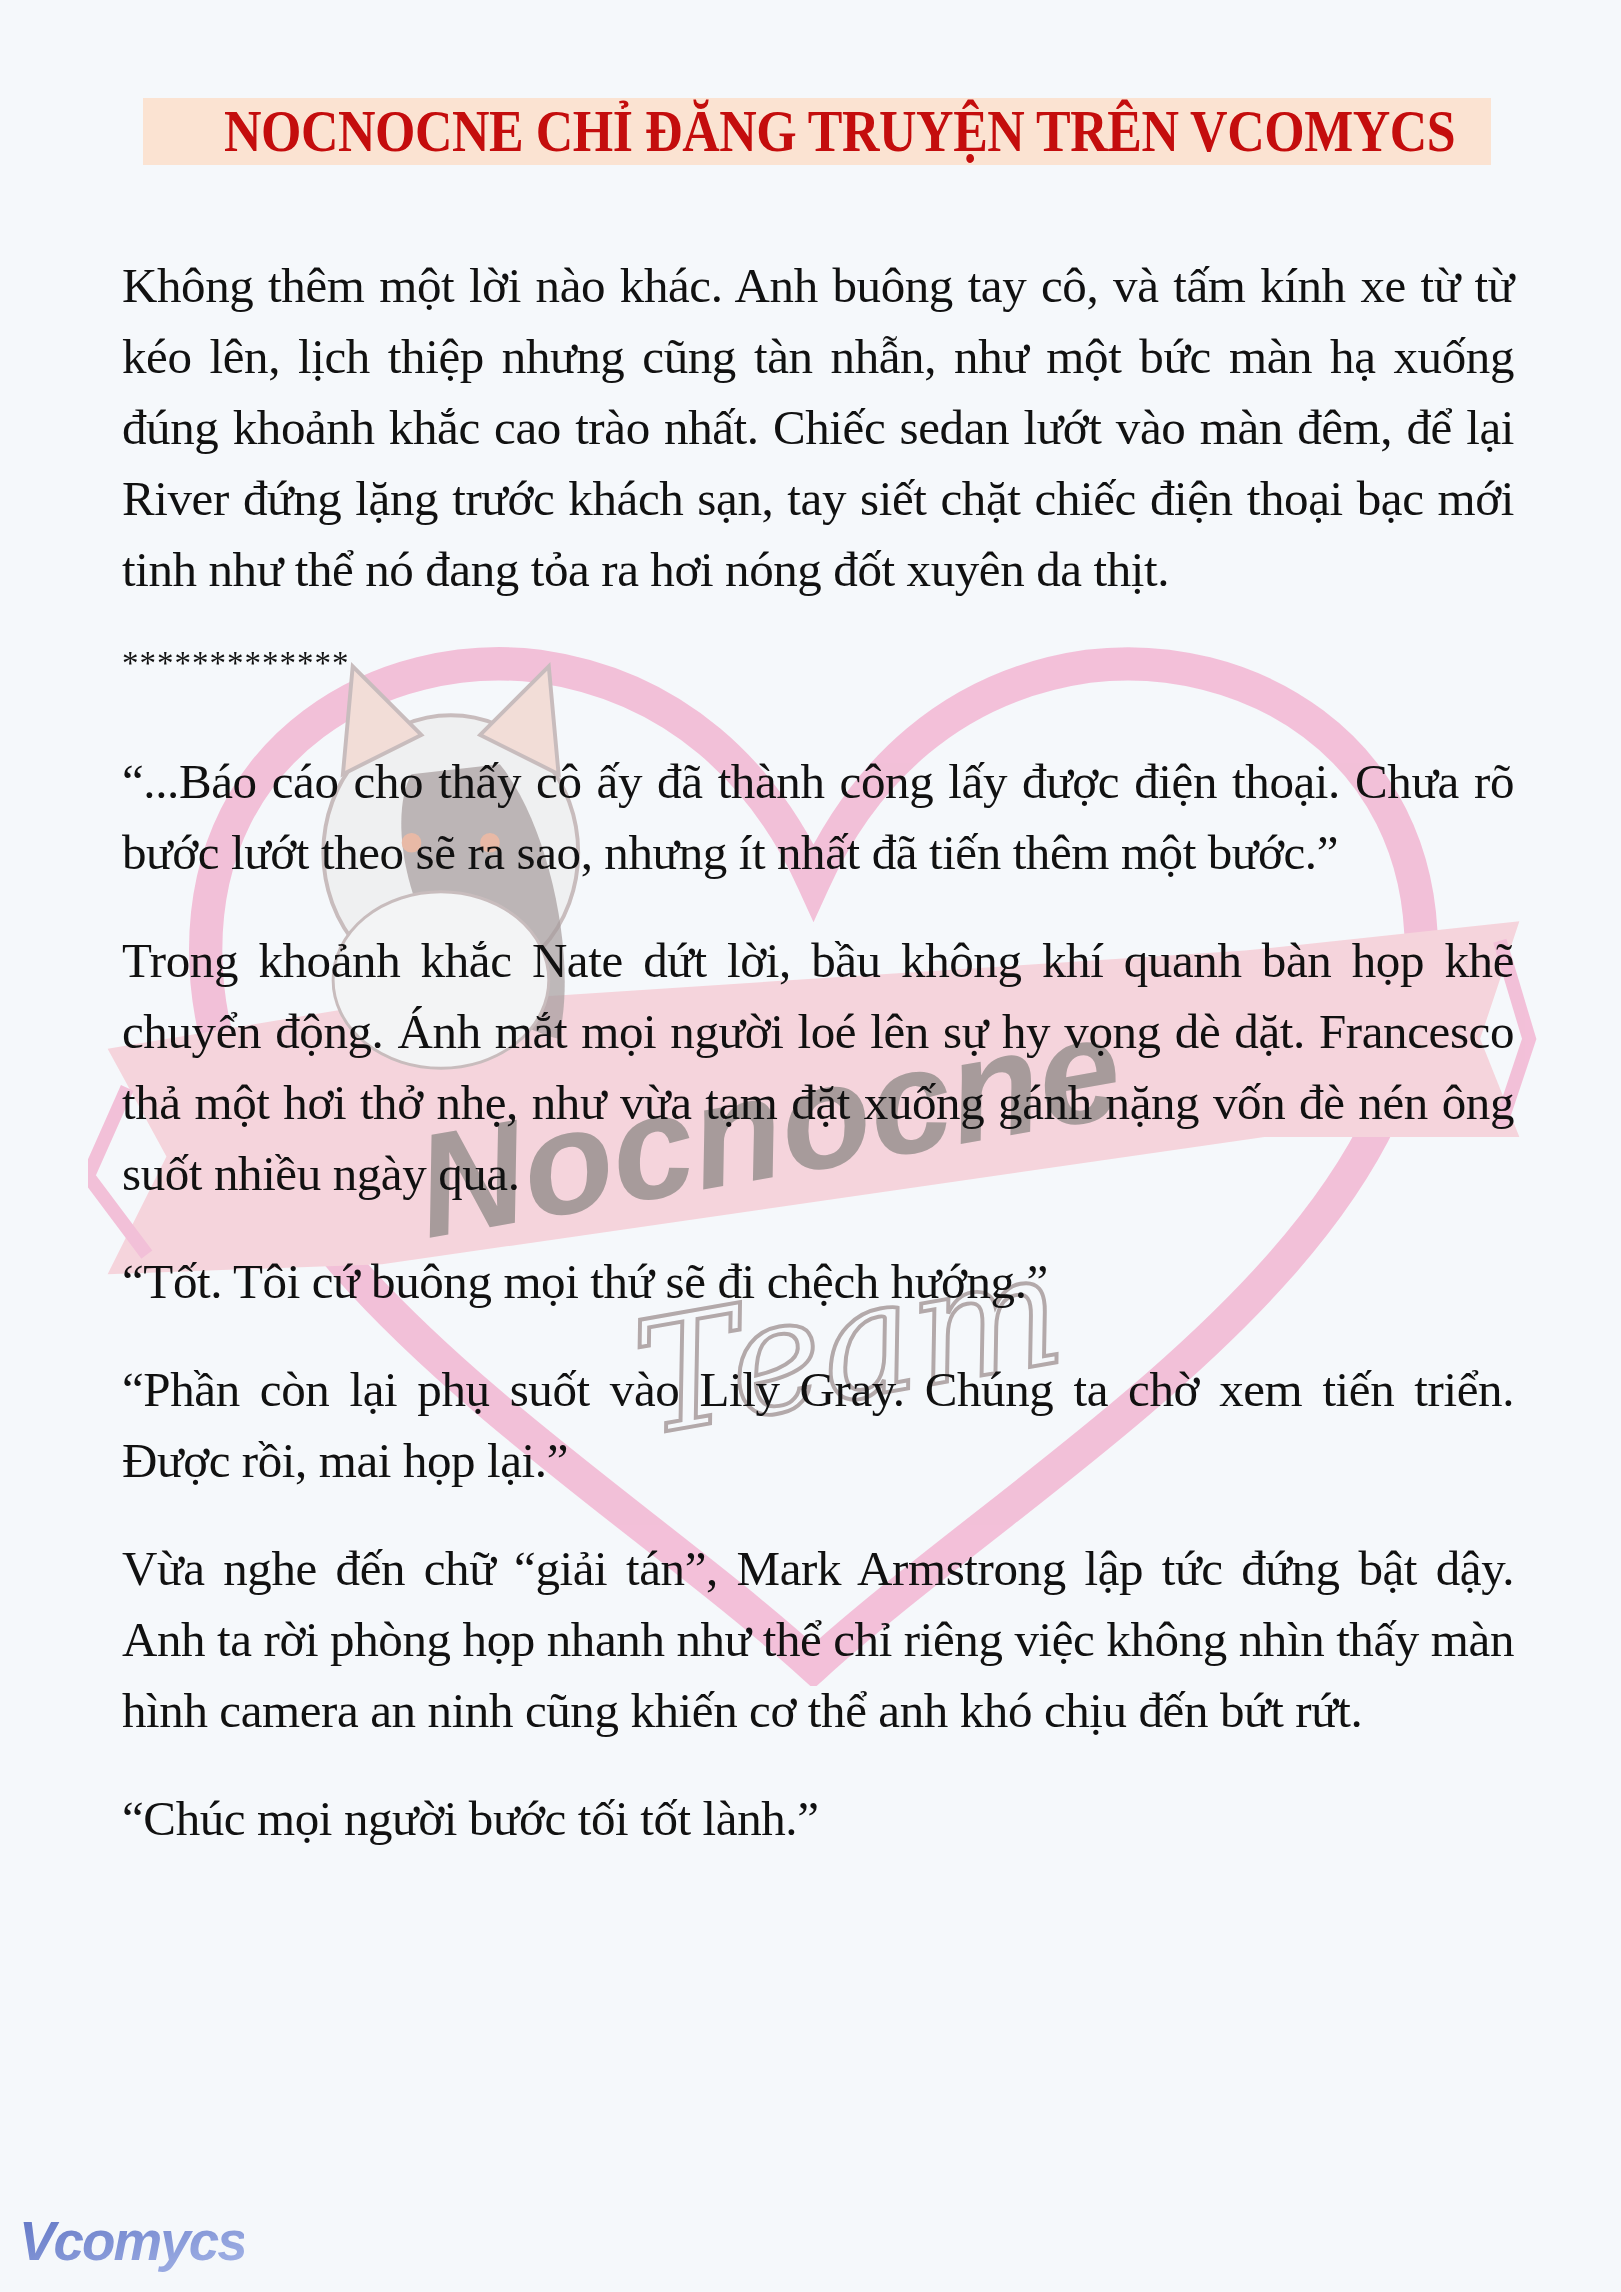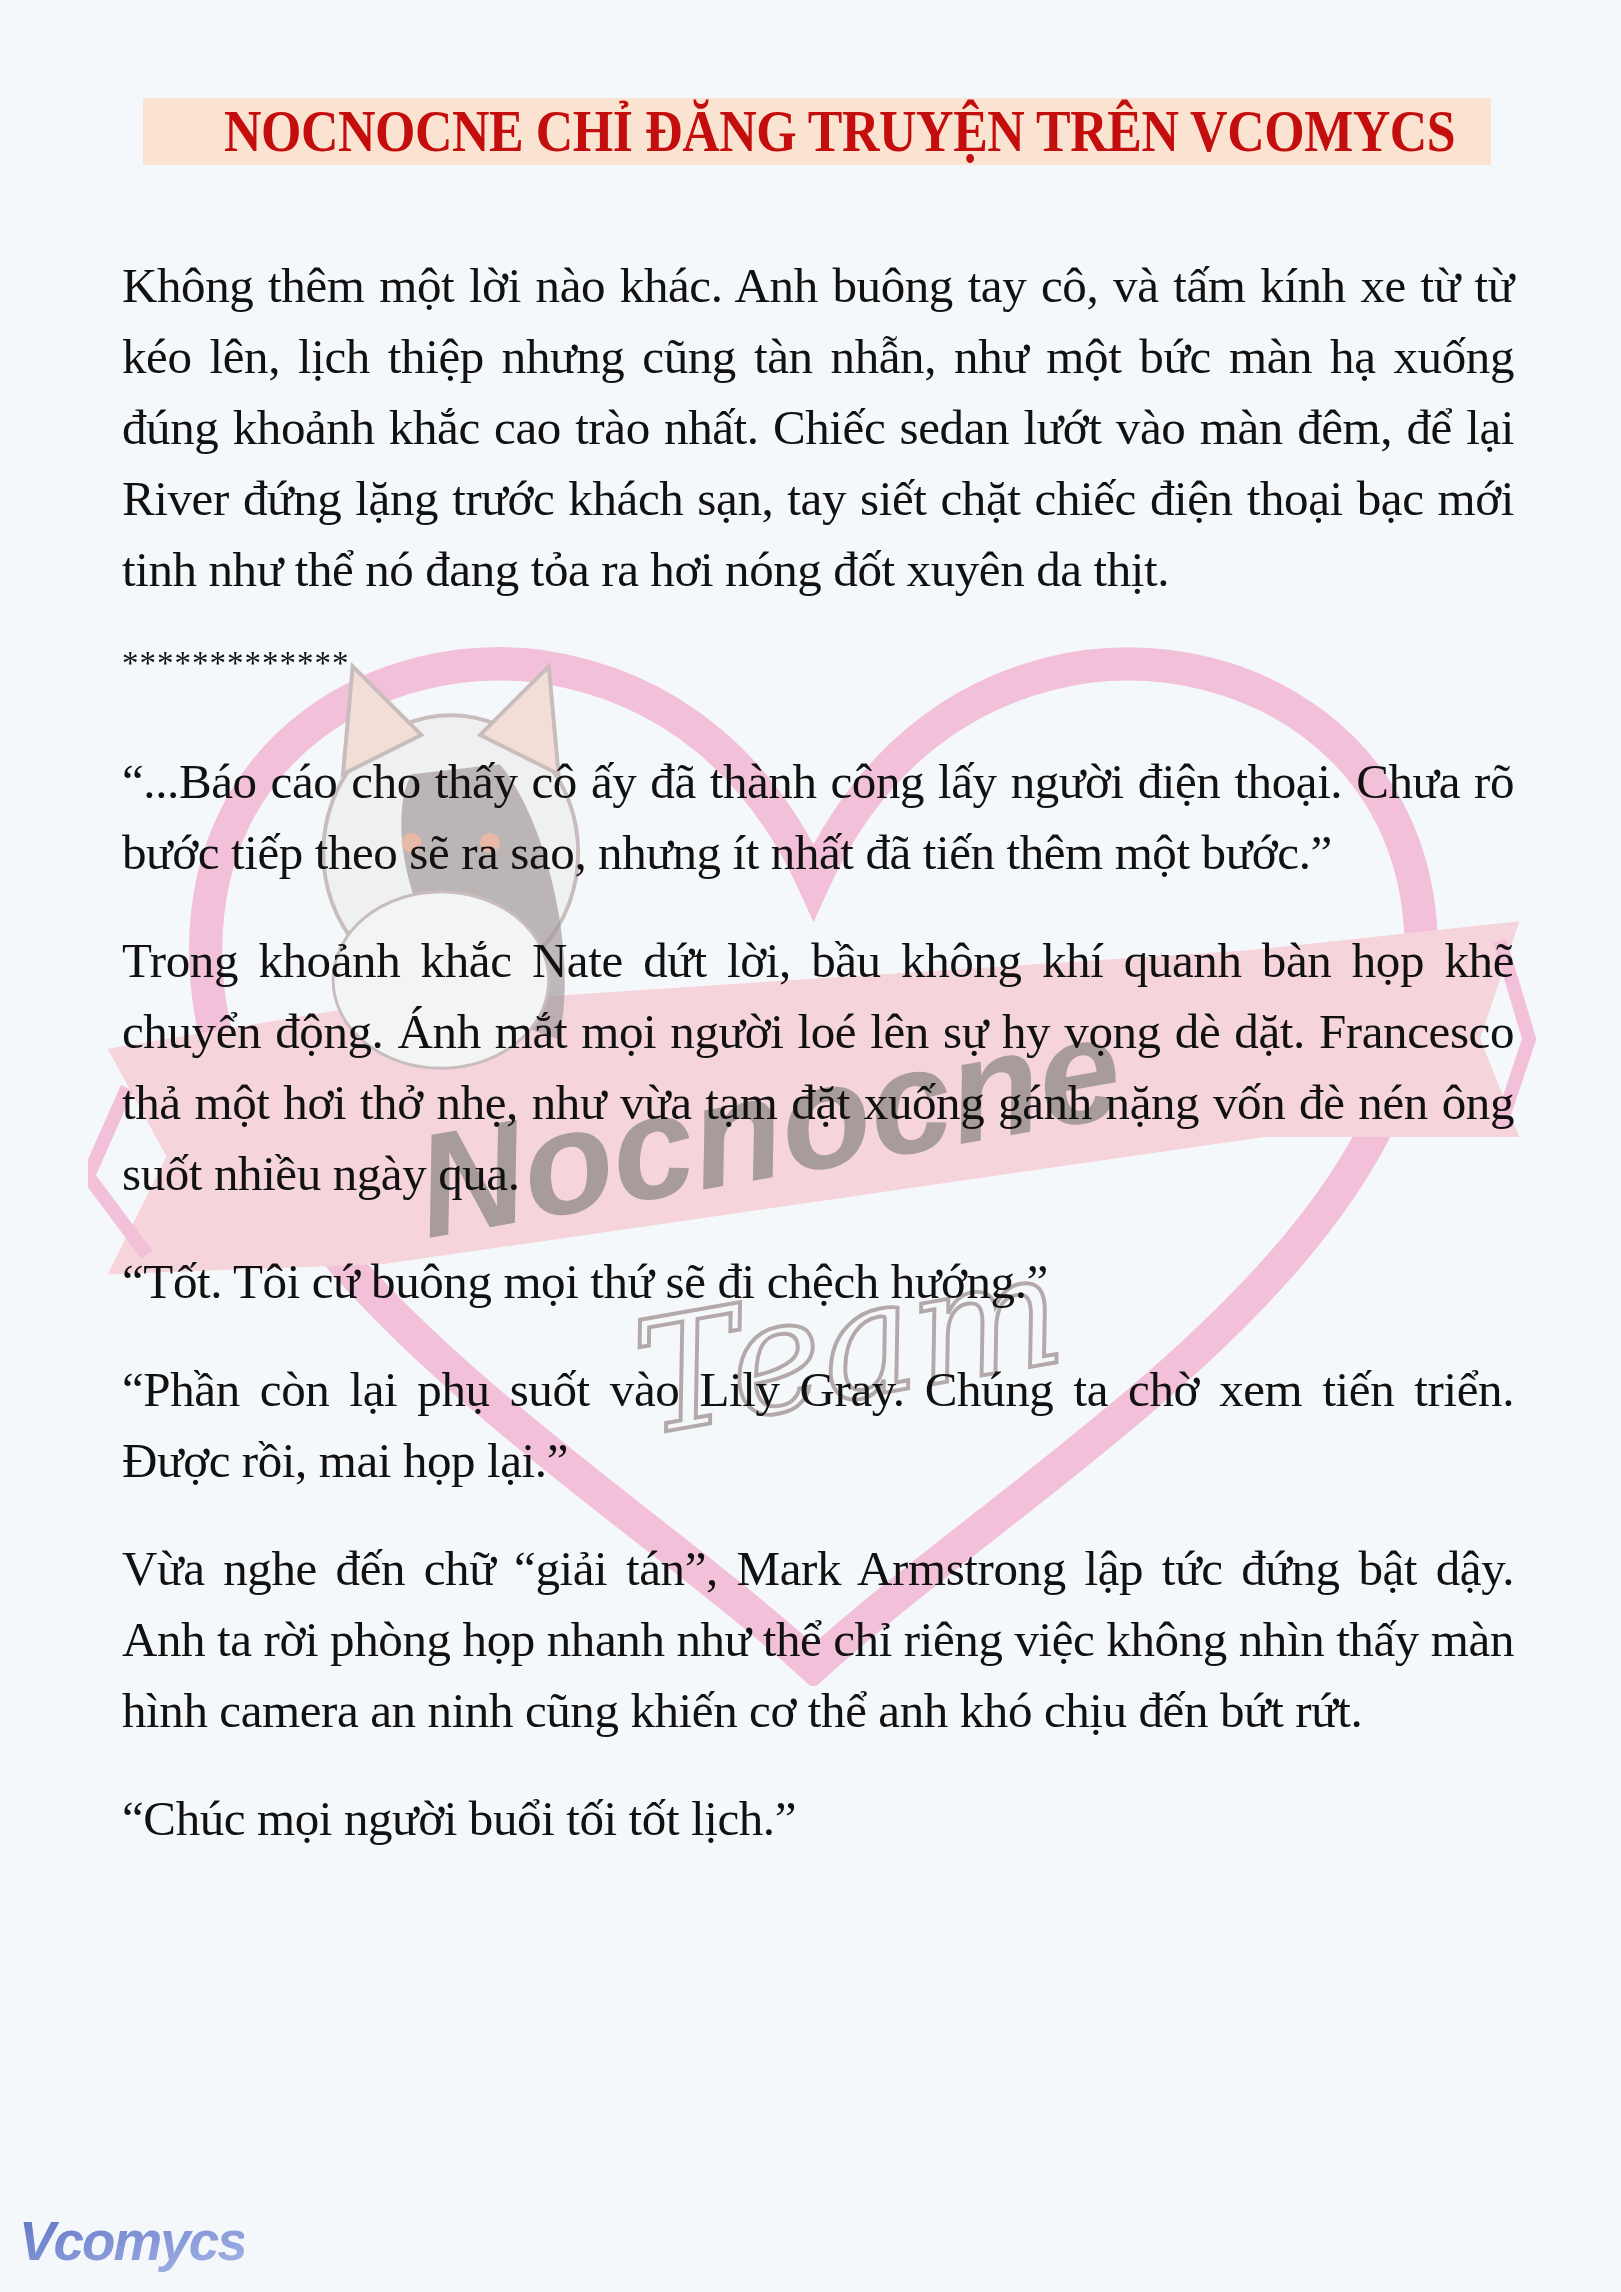--- a/index.html
+++ b/index.html
@@ -52,26 +52,26 @@
     <text x="560" y="800" font-family="DejaVu Serif, serif" font-style="italic" font-size="160" fill="none" stroke="#9d8f8f" stroke-width="4" transform="rotate(-10 700 750)">Team</text>
   </g>
 </svg>
 
 <div class="banner"></div>
 <div class="banner-text">NOCNOCNE CHỈ ĐĂNG TRUYỆN TRÊN VCOMYCS</div>
 
 <div class="content">
   <p class="para">Không thêm một lời nào khác. Anh buông tay cô, và tấm kính xe từ từ kéo lên, lịch thiệp nhưng cũng tàn nhẫn, như một bức màn hạ xuống đúng khoảnh khắc cao trào nhất. Chiếc sedan lướt vào màn đêm, để lại River đứng lặng trước khách sạn, tay siết chặt chiếc điện thoại bạc mới tinh như thể nó đang tỏa ra hơi nóng đốt xuyên da thịt.</p>
   <div class="stars">*************</div>
-  <p class="para">“...Báo cáo cho thấy cô ấy đã thành công lấy người điện thoại. Chưa rõ bước tiếp theo sẽ ra sao, nhưng ít nhất đã tiến thêm một bước.”</p>
+  <p class="para">“...Báo cáo cho thấy cô ấy đã thành công lấy được điện thoại. Chưa rõ bước lướt theo sẽ ra sao, nhưng ít nhất đã tiến thêm một bước.”</p>
   <p class="para">Trong khoảnh khắc Nate dứt lời, bầu không khí quanh bàn họp khẽ chuyển động. Ánh mắt mọi người loé lên sự hy vọng dè dặt. Francesco thả một hơi thở nhẹ, như vừa tạm đặt xuống gánh nặng vốn đè nén ông suốt nhiều ngày qua.</p>
   <p class="para">“Tốt. Tôi cứ buông mọi thứ sẽ đi chệch hướng.”</p>
   <p class="para">“Phần còn lại phụ suốt vào Lily Gray. Chúng ta chờ xem tiến triển. Được rồi, mai họp lại.”</p>
   <p class="para">Vừa nghe đến chữ “giải tán”, Mark Armstrong lập tức đứng bật dậy. Anh ta rời phòng họp nhanh như thể chỉ riêng việc không nhìn thấy màn hình camera an ninh cũng khiến cơ thể anh khó chịu đến bứt rứt.</p>
-  <p class="para">“Chúc mọi người buổi tối tốt lịch.”</p>
+  <p class="para">“Chúc mọi người bước tối tốt lành.”</p>
 </div>
 
 <div class="logo">
   <svg width="225" height="69" viewBox="0 0 230 70" xmlns="http://www.w3.org/2000/svg">
     <defs>
       <linearGradient id="lg" x1="0" y1="0" x2="1" y2="1">
         <stop offset="0" stop-color="#5f74c4"></stop>
         <stop offset="1" stop-color="#a6b6e8"></stop>
       </linearGradient>
     </defs>

